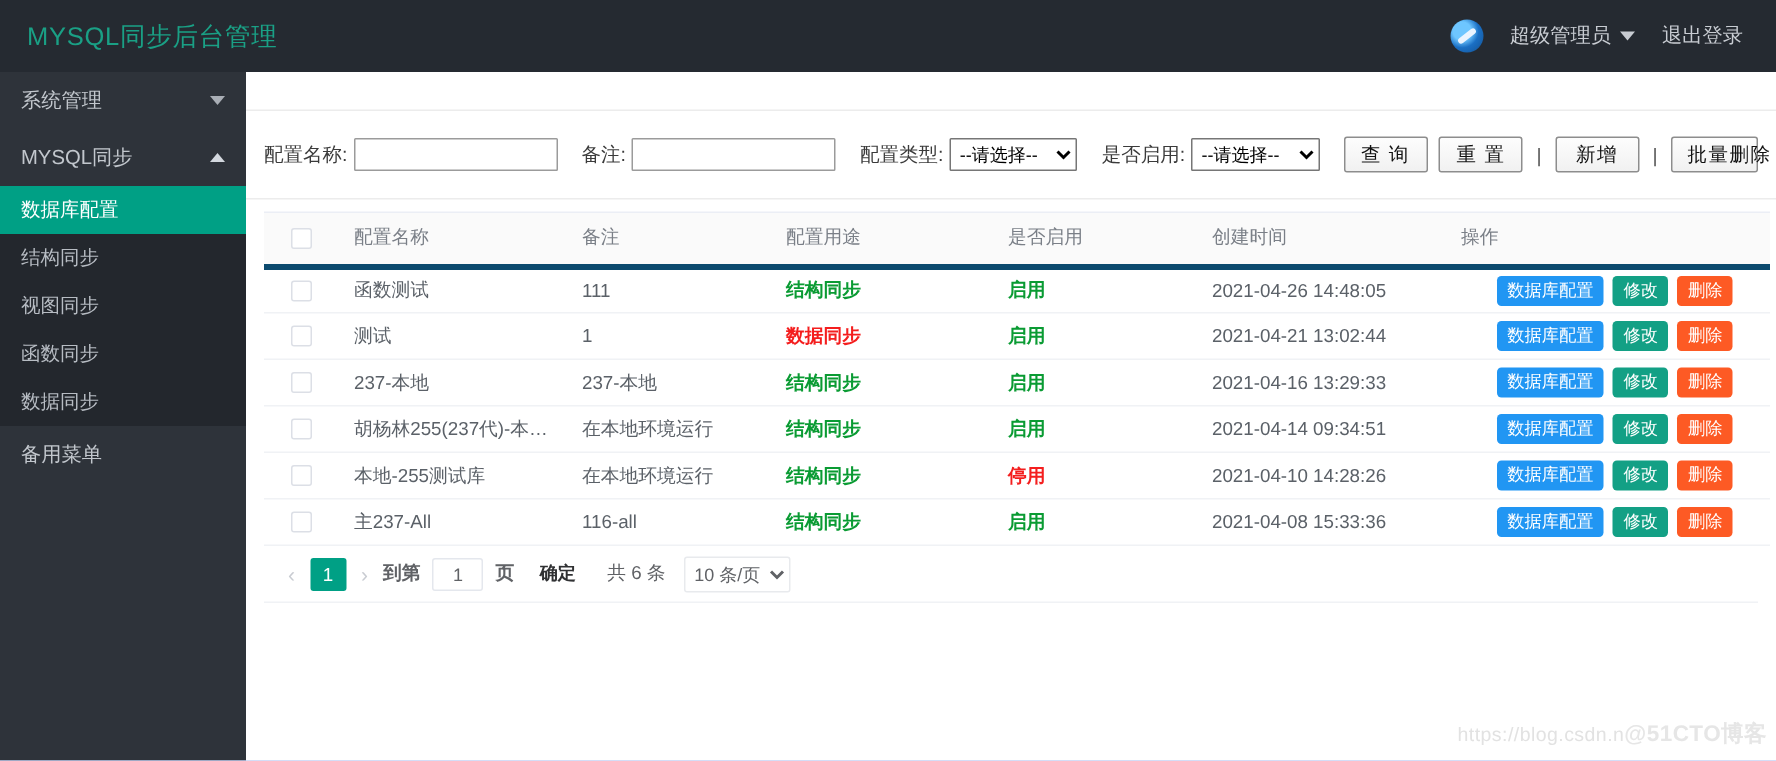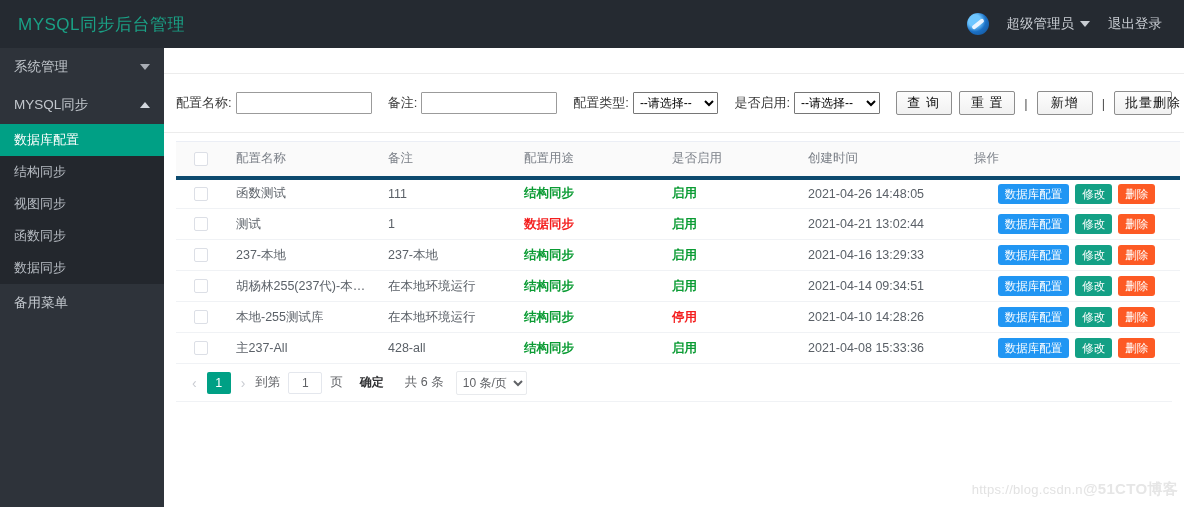--- a/index.html
+++ b/index.html
@@ -144,21 +144,21 @@
     height: 38px; display: flex; align-items: center; gap: 8px;
     padding-left: 14px; font-size: 12.5px; color: #6b7078;
     border-bottom: 1px solid #f0f2f5;
   }
   .pg-arrow { color: #c9ccd2; font-size: 14px; cursor: pointer; padding: 0 2px; }
   .pg-num {
     min-width: 24px; height: 22px; line-height: 22px; text-align: center;
     background: #00a085; color: #fff; border-radius: 2px; font-size: 12.5px;
     cursor: pointer; padding: 0 6px;
   }
-  .pg-label { color: #606266; }
+  .pg-label { color: #606266; font-weight: bold; }
   .pg-input {
     width: 34px; height: 22px; border: 1px solid #e4e7ed; border-radius: 2px;
     text-align: center; font-size: 12px; font-family: inherit; color: #606266;
     background: #fff;
   }
   .pg-ok {
     height: 22px; padding: 0 8px; font-size: 12px; color: #303133;
     background: #fff; border: 1px solid #fff; cursor: pointer;
     font-weight: bold; font-family: inherit;
   }
@@ -322,21 +322,21 @@
               <td class="col-name">本地-255测试库</td>
               <td class="col-note">在本地环境运行</td>
               <td class="col-use"><span class="s-green">结构同步</span></td>
               <td class="col-en"><span class="s-red">停用</span></td>
               <td class="col-time cell-time">2021-04-10 14:28:26</td>
               <td class="col-act"><span class="abtn blue">数据库配置</span><span class="abtn teal">修改</span><span class="abtn orange">删除</span></td>
             </tr>
             <tr>
               <td class="col-chk"><span class="chk"></span></td>
               <td class="col-name">主237-All</td>
-              <td class="col-note">428-all</td>
+              <td class="col-note">116-all</td>
               <td class="col-use"><span class="s-green">结构同步</span></td>
               <td class="col-en"><span class="s-green">启用</span></td>
               <td class="col-time cell-time">2021-04-08 15:33:36</td>
               <td class="col-act"><span class="abtn blue">数据库配置</span><span class="abtn teal">修改</span><span class="abtn orange">删除</span></td>
             </tr>
           </tbody>
       </table>
     </div>
 
     <div class="pad">

